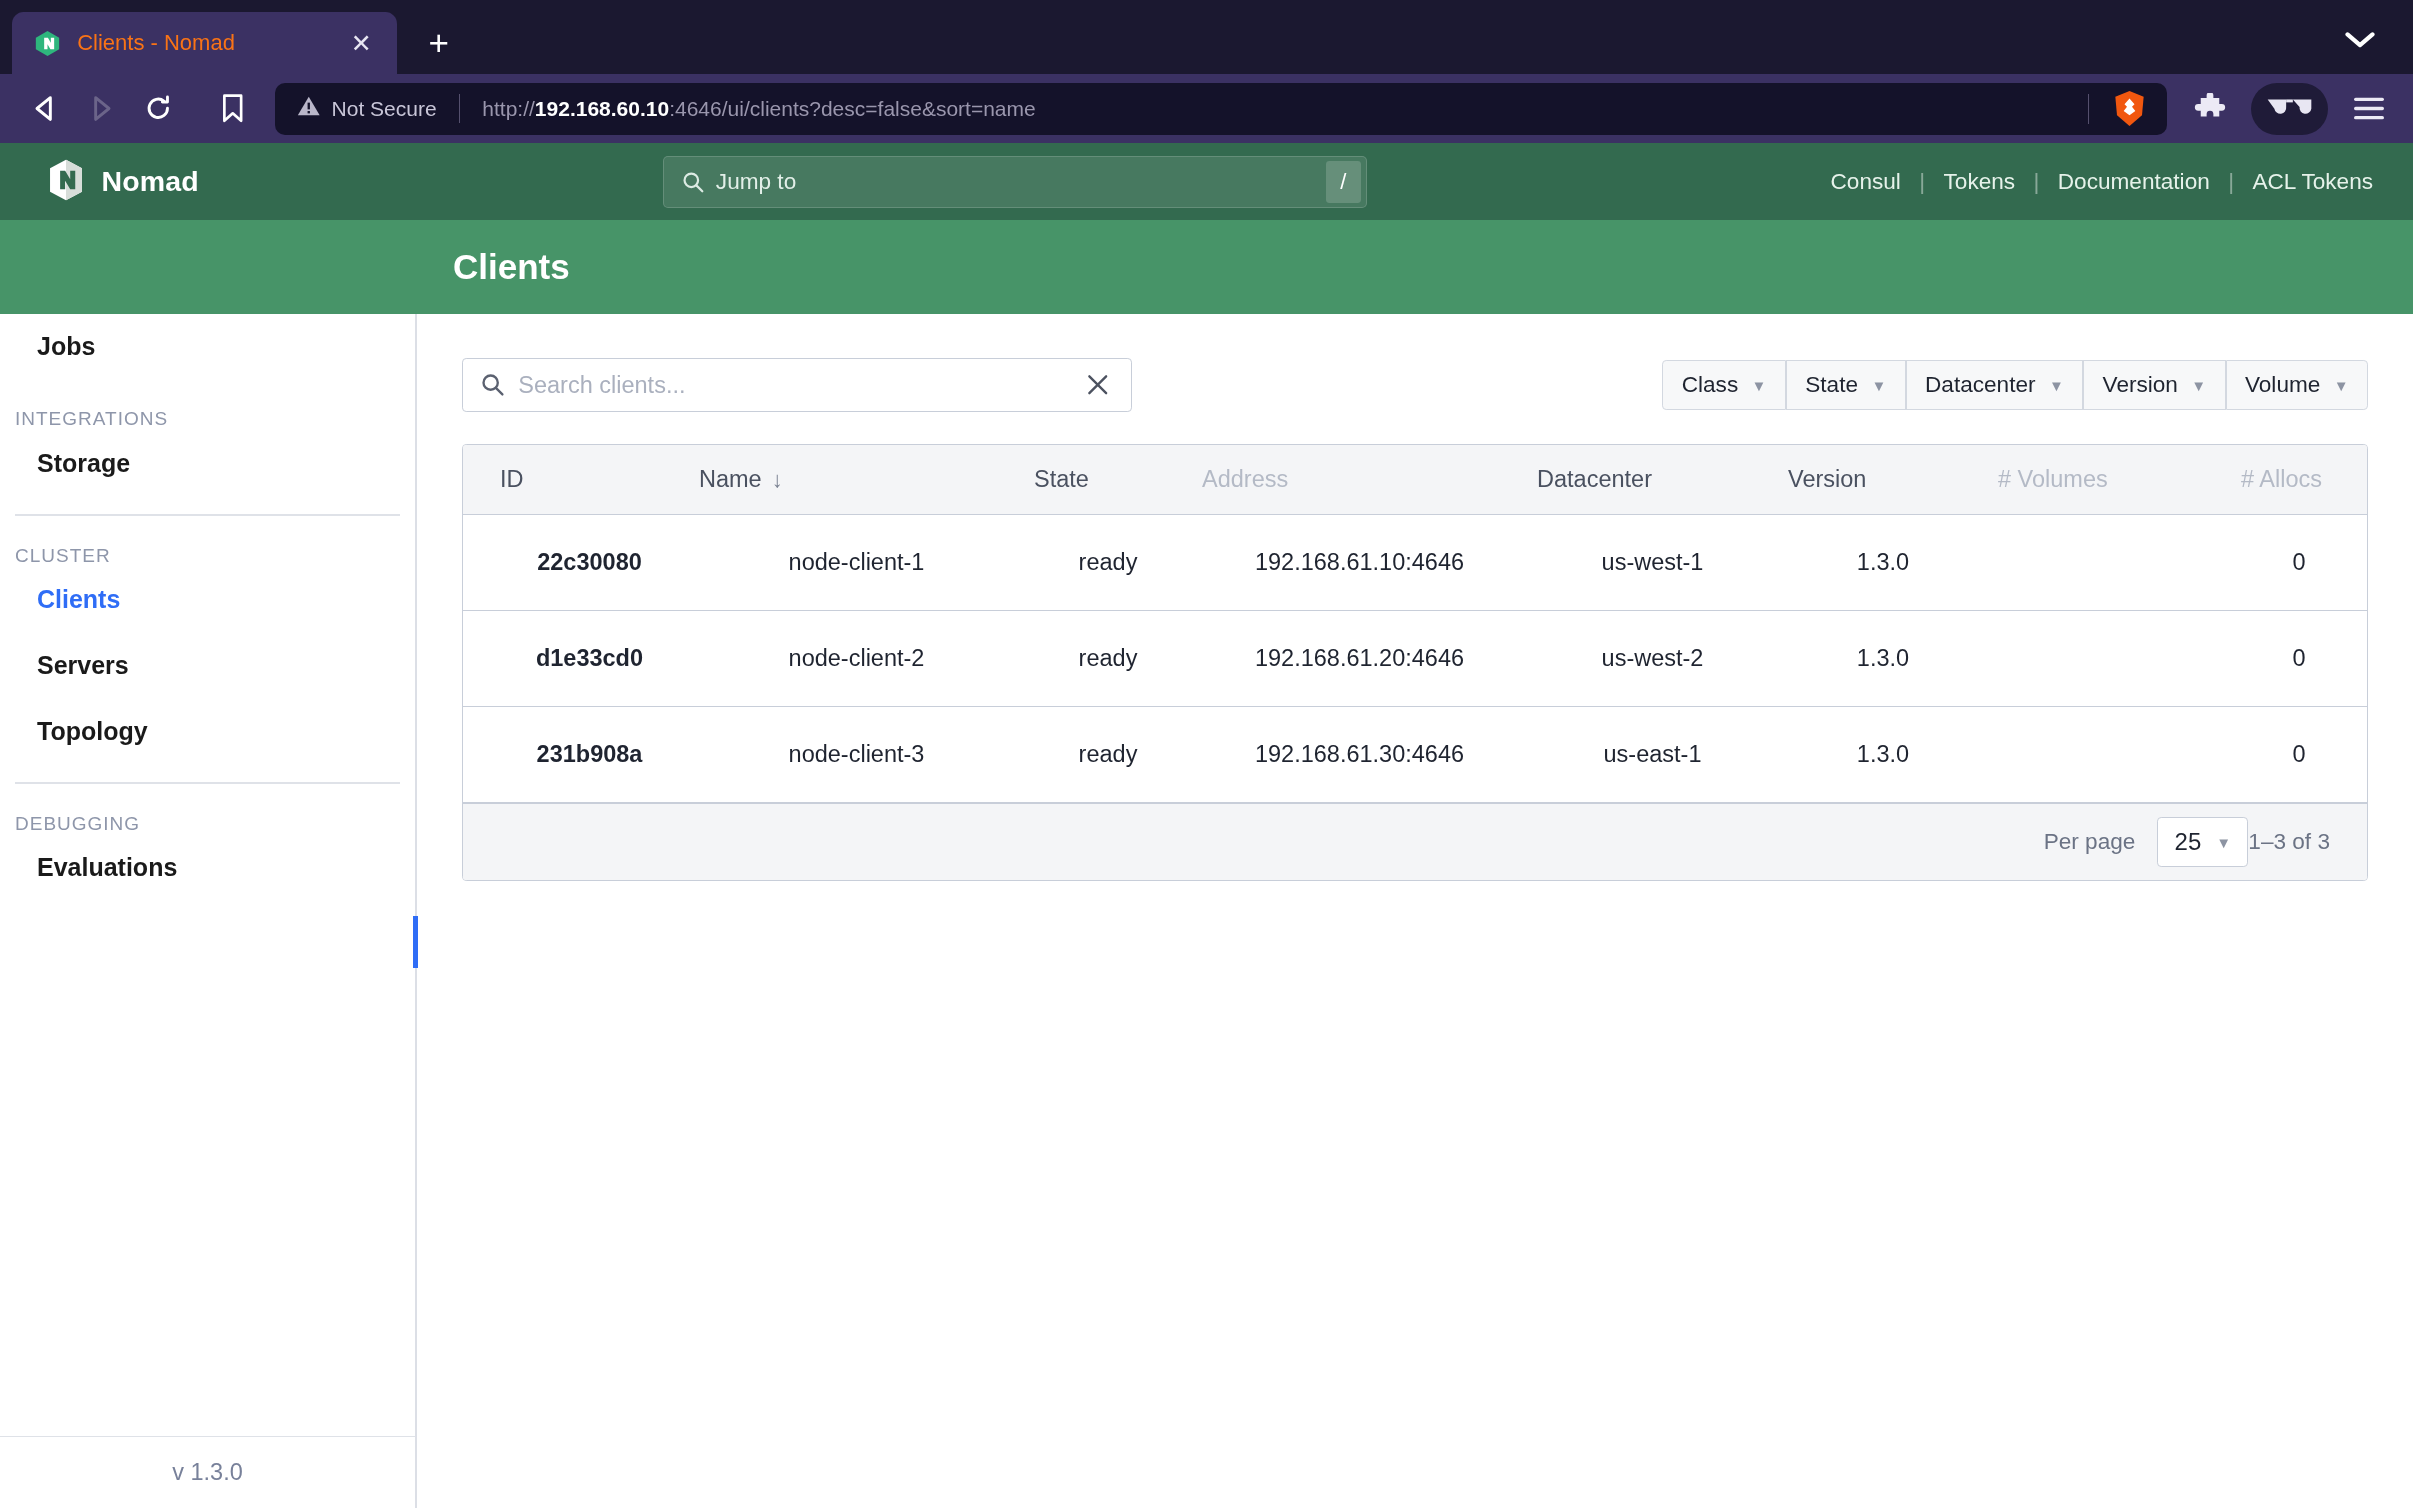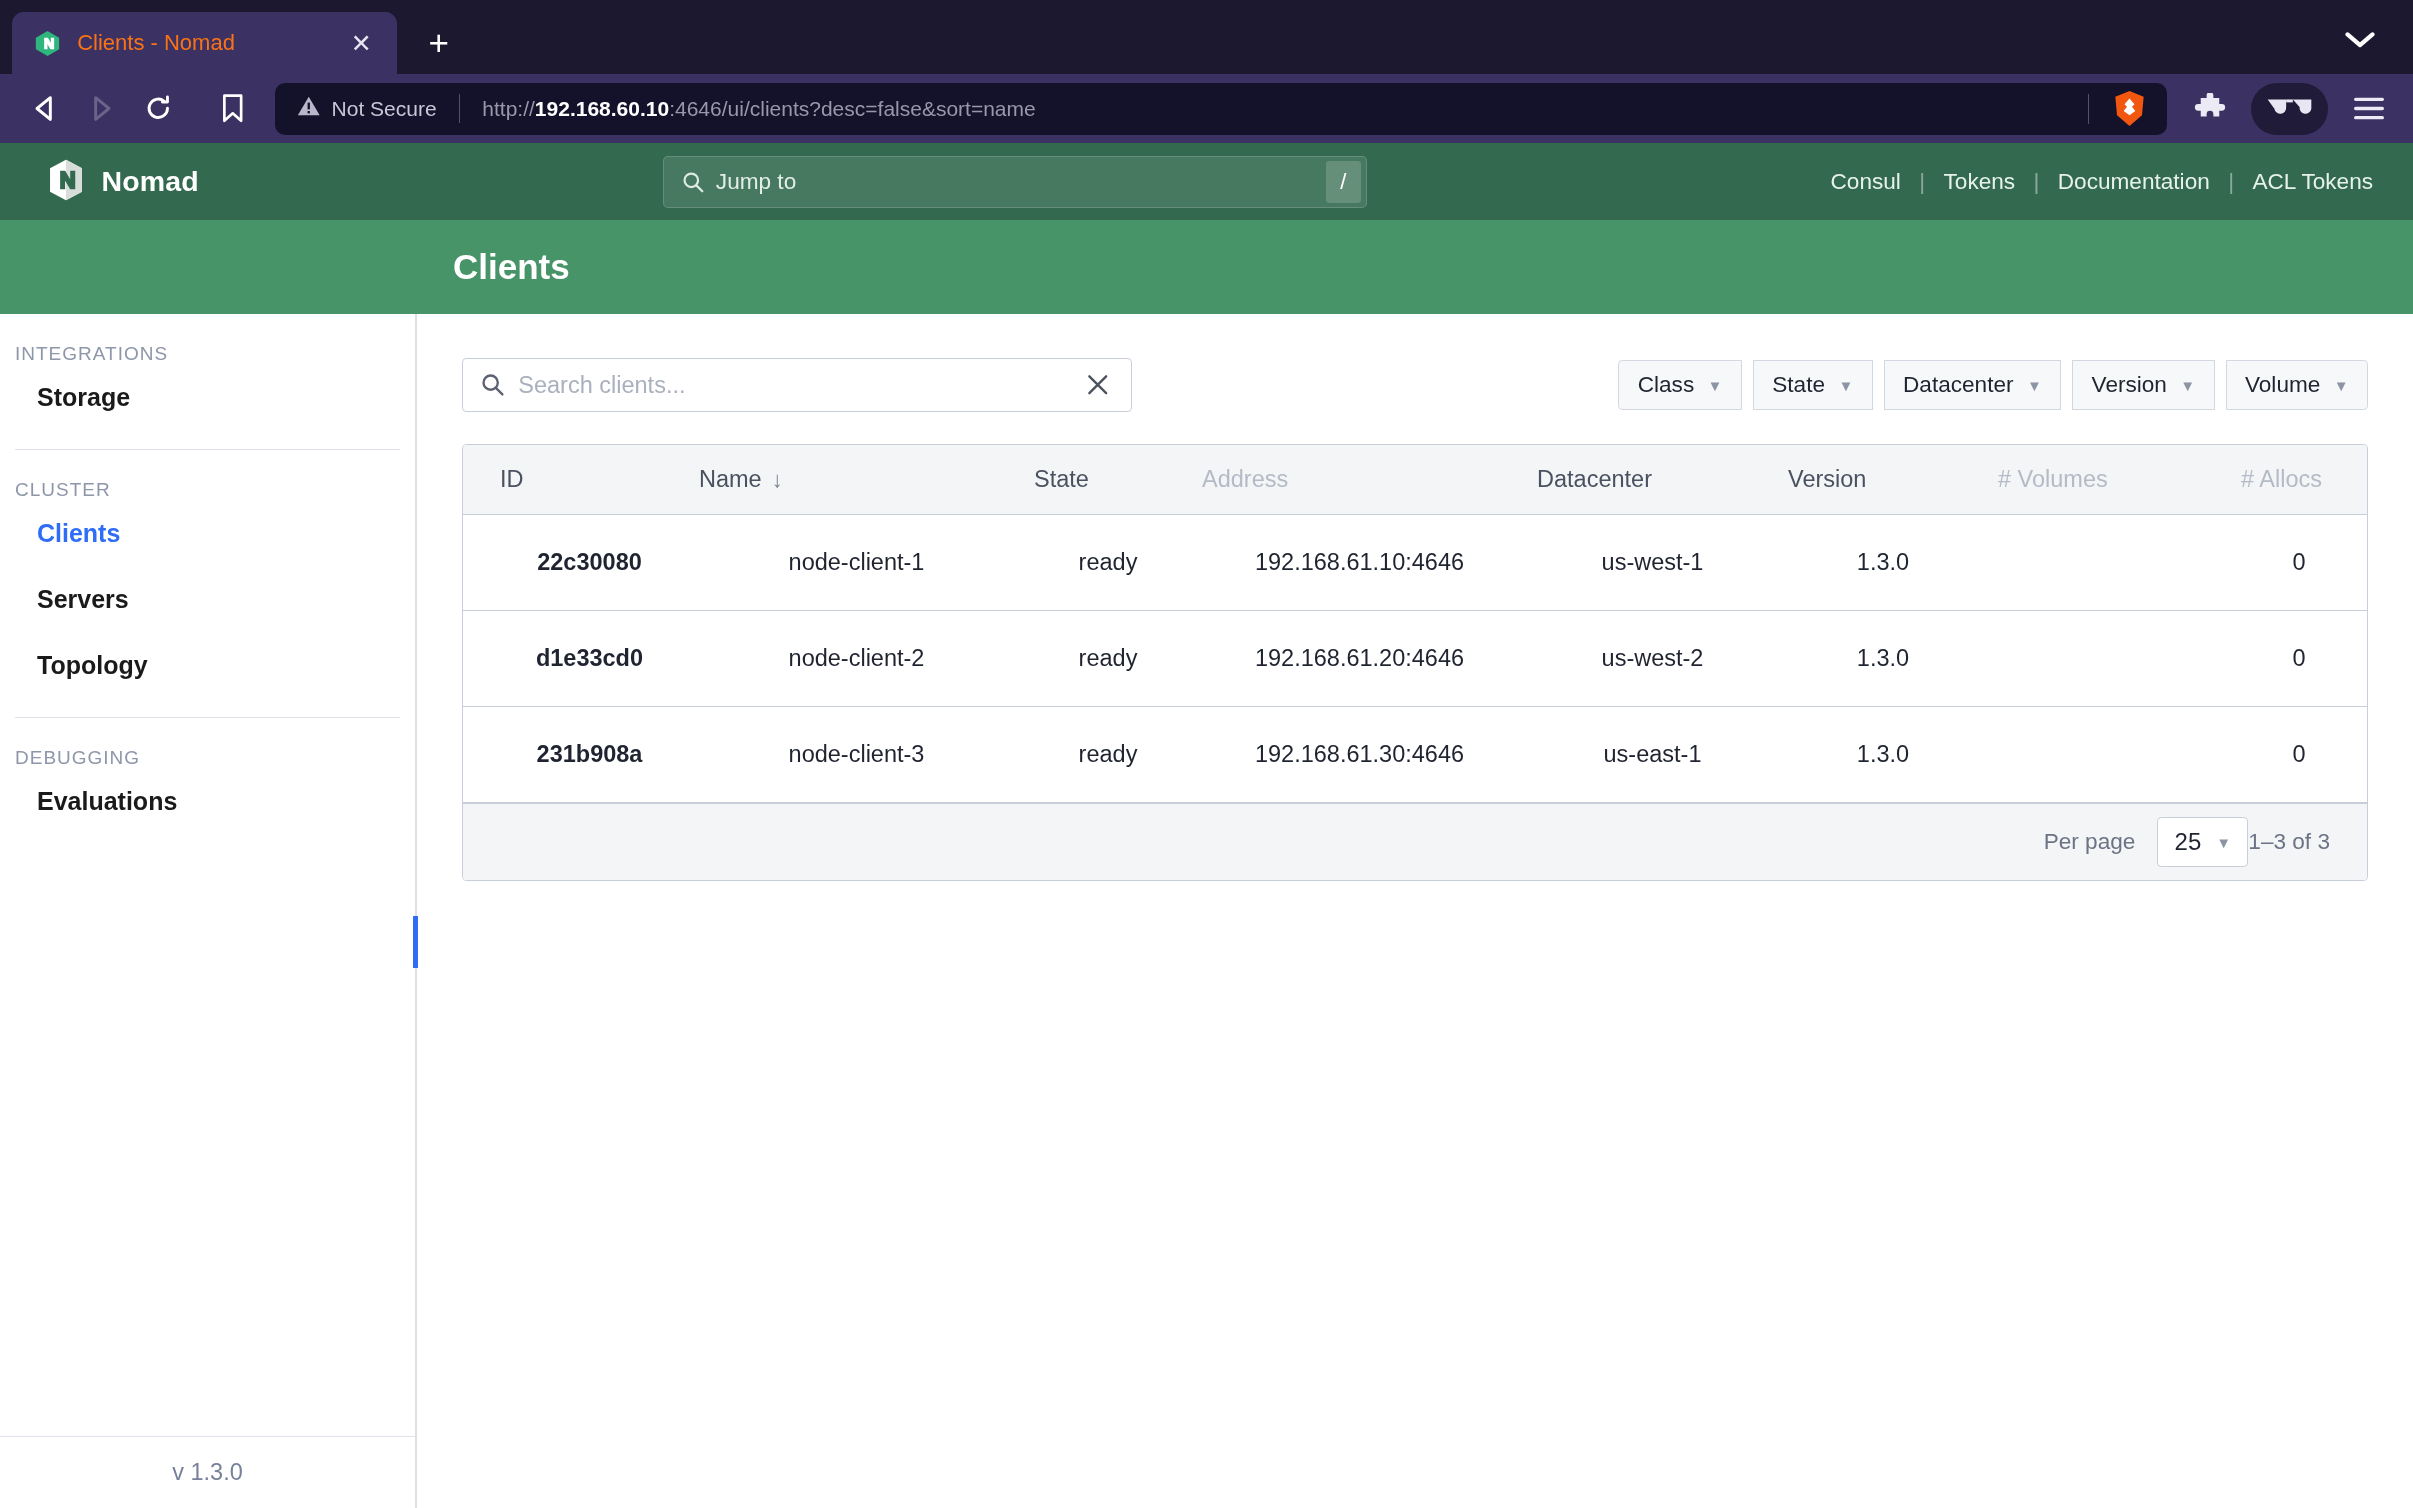--- a/index.html
+++ b/index.html
@@ -288,21 +288,20 @@
     border: 1.7px solid #d3d8e0;
     border-left-width: 0.8px;
     border-right-width: 0.8px;
     display: flex;
     align-items: center;
     gap: 13.4px;
     padding: 0 18.4px;
     font-size: 22.6px;
     color: #1f2430;
     white-space: nowrap;
-    margin-left: 11px;
   }
   .filter-btn:first-child { border-left-width: 1.7px; border-radius: 4.2px 0 0 4.2px; }
   .filter-btn:last-child  { border-right-width: 1.7px; border-radius: 0 4.2px 4.2px 0; }
   .caret { color: #8d94a3; font-size: 15px; line-height: 1; }
 
   
   .table-wrap {
     border: 1.7px solid #c8ced9;
     border-radius: 4.2px;
     overflow: hidden;
@@ -504,20 +503,21 @@
 
     <div class="subheader">
       <span class="page-title">Clients</span>
     </div>
 
     <div class="body-row">
 
       <div class="sidebar">
         <div class="side-scroll">
 
+          <div class="side-item">Jobs</div>
 
           <div class="side-section-label">INTEGRATIONS</div>
           <div class="side-item">Storage</div>
 
           <div class="side-divider"></div>
 
           <div class="side-section-label">CLUSTER</div>
           <div class="side-item active">Clients</div>
           <div class="side-item">Servers</div>
           <div class="side-item">Topology</div>

